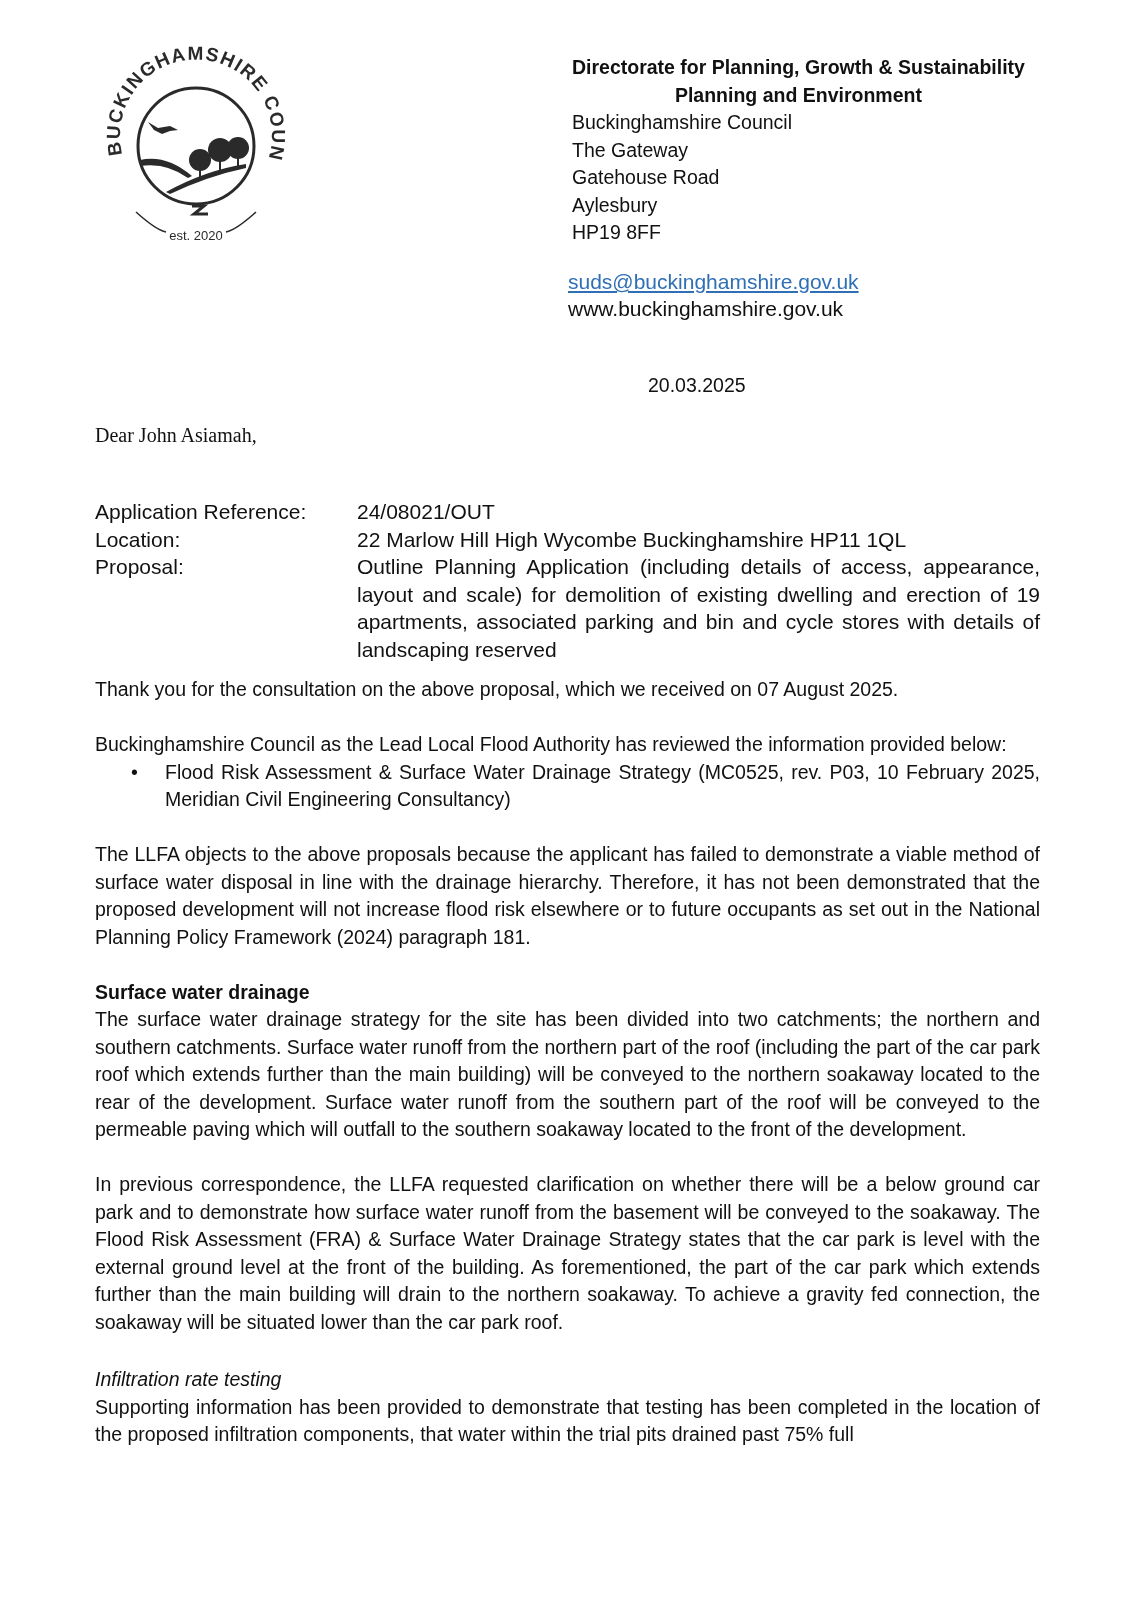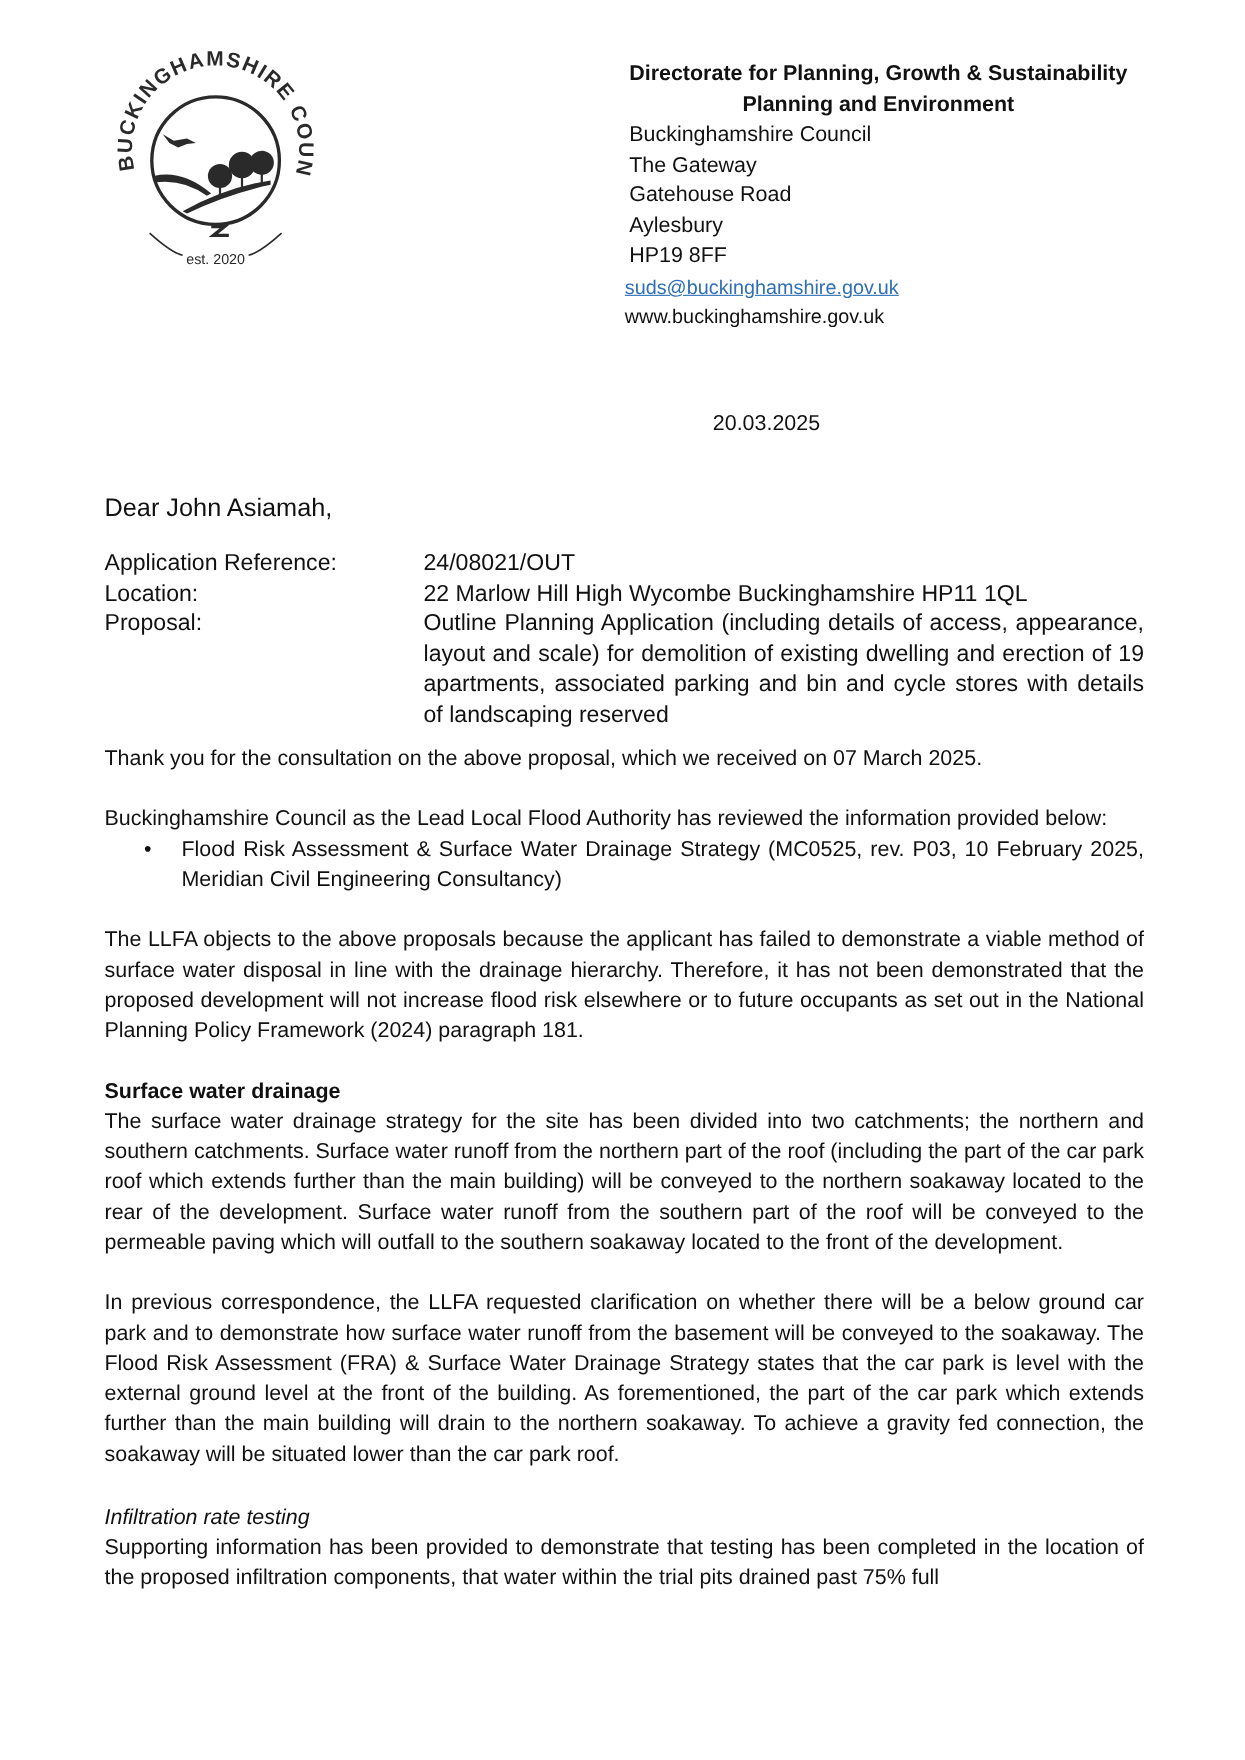--- a/index.html
+++ b/index.html
@@ -3,28 +3,28 @@
 <meta charset="utf-8">
 <style>
   html, body { margin: 0; padding: 0; background: #ffffff; }
   body {
     width: 1132px; height: 1600px; position: relative; overflow: hidden;
     font-family: "Liberation Sans", sans-serif; color: #111111;
   }
   .logo { position: absolute; left: 96px; top: 42px; width: 200px; height: 200px; }
   .address { position: absolute; left: 572px; top: 54px; font-size: 19.5px; line-height: 27.5px; }
   .address .b { font-weight: bold; text-align: center; }
-  .contact { position: absolute; left: 568px; top: 248px; font-size: 18px; line-height: 27px; }
+  .contact { position: absolute; left: 568px; top: 268px; font-size: 21px; line-height: 27px; }
   .contact a { color: #2e6fb5; text-decoration: underline; }
   .date { position: absolute; left: 648px; top: 374px; font-size: 19.5px; }
-  .salutation { position: absolute; left: 95px; top: 448px; font-size: 23px; }
+  .salutation { position: absolute; left: 95px; top: 424px; font-size: 20px; font-family: Liberation Serif, serif; }
   .meta { position: absolute; left: 95px; top: 498px; width: 945px; font-size: 21px; line-height: 27.5px; font-weight: normal; }
   .meta .row { display: flex; }
   .meta .k { width: 262px; flex: none; }
-  .meta .v { flex: 1; text-align: justify; margin-left: 28px; }
+  .meta .v { flex: 1; text-align: justify; }
   .body { position: absolute; left: 95px; top: 676px; width: 945px; font-size: 19.5px; line-height: 27.5px; }
   .body p { margin: 0 0 27.5px 0; text-align: justify; }
   .body p.nomb { margin-bottom: 0; }
   .body ul { margin: 0 0 27.5px 0; padding-left: 0; list-style: none; }
   .body ul li { position: relative; padding-left: 70px; text-align: justify; }
   .body ul li .bullet { position: absolute; left: 36px; top: 0; }
   .h-bold { font-weight: bold; }
   .h-ital { font-style: italic; margin-top: 30px; }
 </style>
 </head>
@@ -83,21 +83,21 @@
     <div class="k">Location:</div>
     <div class="v">22 Marlow Hill High Wycombe Buckinghamshire HP11 1QL</div>
   </div>
   <div class="row">
     <div class="k">Proposal:</div>
     <div class="v">Outline Planning Application (including details of access, appearance, layout and scale) for demolition of existing dwelling and erection of 19 apartments, associated parking and bin and cycle stores with details of landscaping reserved</div>
   </div>
 </div>
 
 <div class="body">
-  <p>Thank you for the consultation on the above proposal, which we received on 07 March 2025.</p>
+  <p>Thank you for the consultation on the above proposal, which we received on 07 August 2025.</p>
   <p class="nomb">Buckinghamshire Council as the Lead Local Flood Authority has reviewed the information provided below:</p>
   <ul>
     <li>
       <span class="bullet">•</span>
       <span>Flood Risk Assessment &amp; Surface Water Drainage Strategy (MC0525, rev. P03, 10 February 2025, Meridian Civil Engineering Consultancy)</span>
     </li>
   </ul>
   <p>The LLFA objects to the above proposals because the applicant has failed to demonstrate a viable method of surface water disposal in line with the drainage hierarchy. Therefore, it has not been demonstrated that the proposed development will not increase flood risk elsewhere or to future occupants as set out in the National Planning Policy Framework (2024) paragraph 181.</p>
   <div class="h-bold">Surface water drainage</div>
   <p>The surface water drainage strategy for the site has been divided into two catchments; the northern and southern catchments. Surface water runoff from the northern part of the roof (including the part of the car park roof which extends further than the main building) will be conveyed to the northern soakaway located to the rear of the development. Surface water runoff from the southern part of the roof will be conveyed to the permeable paving which will outfall to the southern soakaway located to the front of the development.</p>

